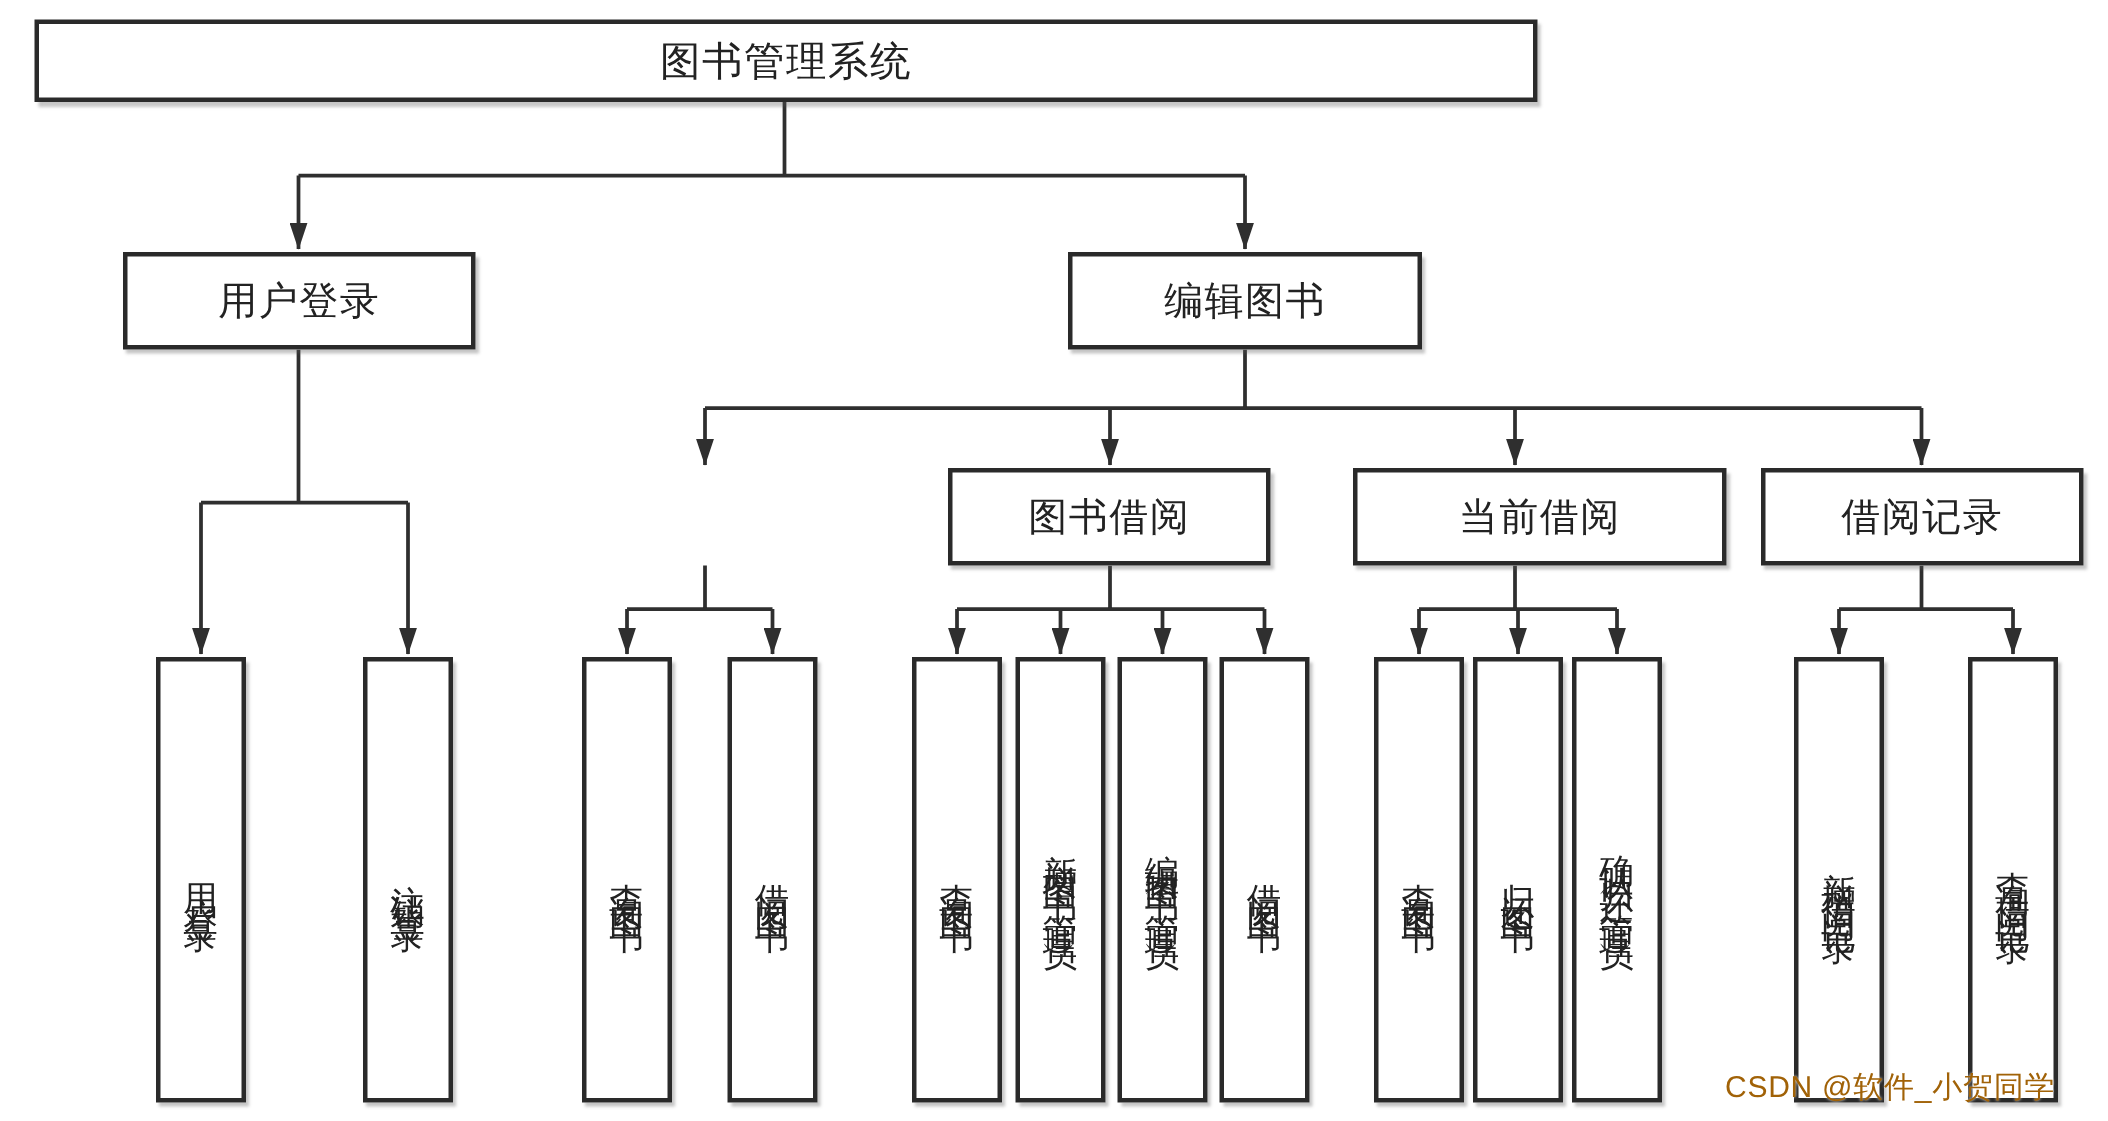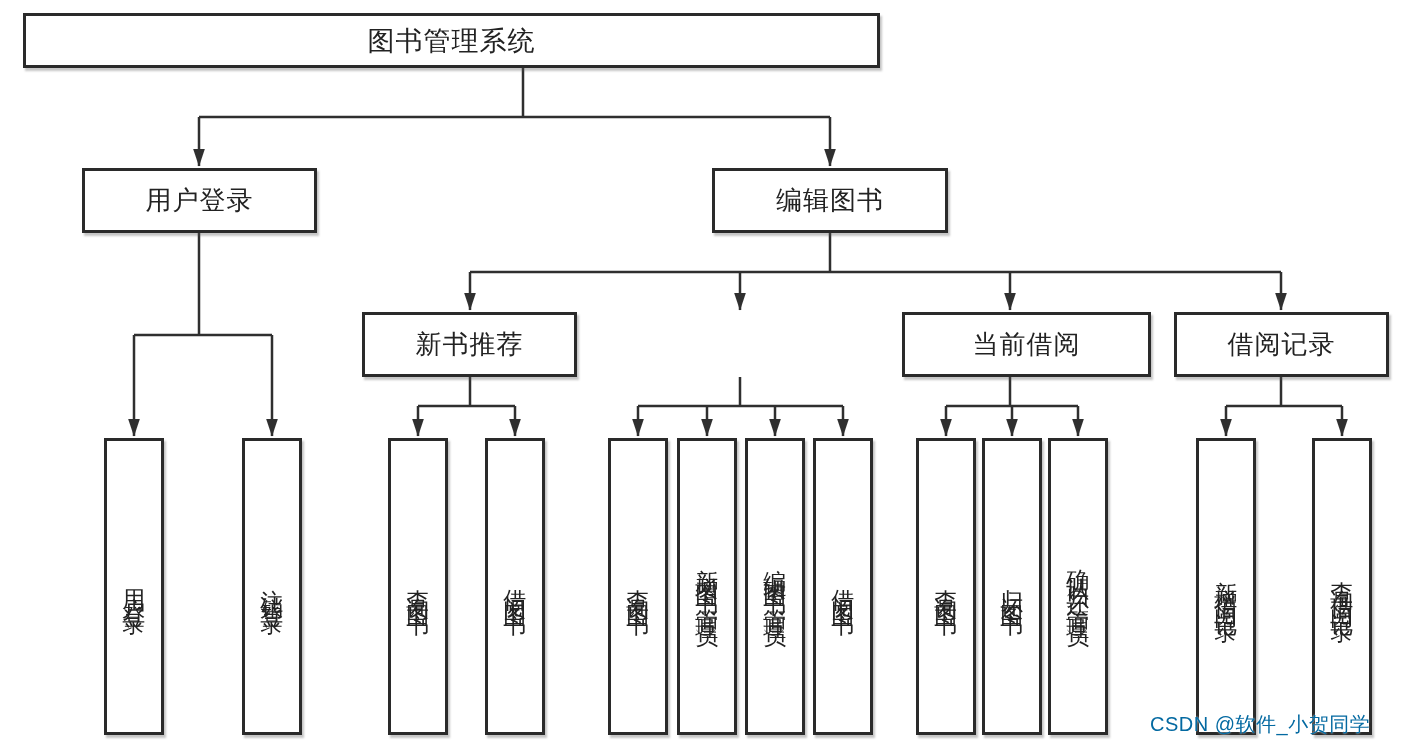--- a/index.html
+++ b/index.html
@@ -29,21 +29,21 @@
     text-orientation:mixed;
     font-size:23px;
     letter-spacing:8px;
     line-height:1.15;
   }
   .watermark{
     position:absolute;
     left:1150px;top:711px;
     font-size:20px;
     letter-spacing:0.5px;
-    color:#0369a1;
+    color:#a16207;
     z-index:10;
     white-space:nowrap;
     text-shadow:0 0 2px rgba(255,255,255,0.9);
   }
 </style>
 </head>
 <body>
 
 <div id="canvas">
 
@@ -83,33 +83,33 @@
       <path d="M946,406 V436" marker-end="url(#arrow)"></path>
       <path d="M1012,406 V436" marker-end="url(#arrow)"></path>
       <path d="M1078,406 V436" marker-end="url(#arrow)"></path>
 
       <path d="M1281,377 V406 M1226,406 H1342"></path>
       <path d="M1226,406 V436" marker-end="url(#arrow)"></path>
       <path d="M1342,406 V436" marker-end="url(#arrow)"></path>
     </g>
   </svg>
 
-  <div class="node h-node root-node" style="left:23px;top:13px;width:857px;height:55px;">
+  <div class="node h-node root-node" style="left:23px;top:13px;width:1002px;height:55px;">
     <span>图书管理系统</span>
   </div>
 
   <div class="node h-node" style="left:82px;top:168px;width:235px;height:65px;">
     <span>用户登录</span>
   </div>
   <div class="node h-node" style="left:712px;top:168px;width:236px;height:65px;">
     <span>编辑图书</span>
   </div>
 
-  <div class="node h-node" style="left:362px;top:312px;width:215px;height:65px;">
-    <span>新书推荐</span>
+  <div class="node h-node" style="left:632px;top:312px;width:215px;height:65px;">
+    <span>图书借阅</span>
   </div>
   <div class="node h-node" style="left:902px;top:312px;width:249px;height:65px;">
     <span>当前借阅</span>
   </div>
   <div class="node h-node" style="left:1174px;top:312px;width:215px;height:65px;">
     <span>借阅记录</span>
   </div>
 
   <div class="node leaf" style="left:104px;">
     <span class="vtext">用户登录</span>

